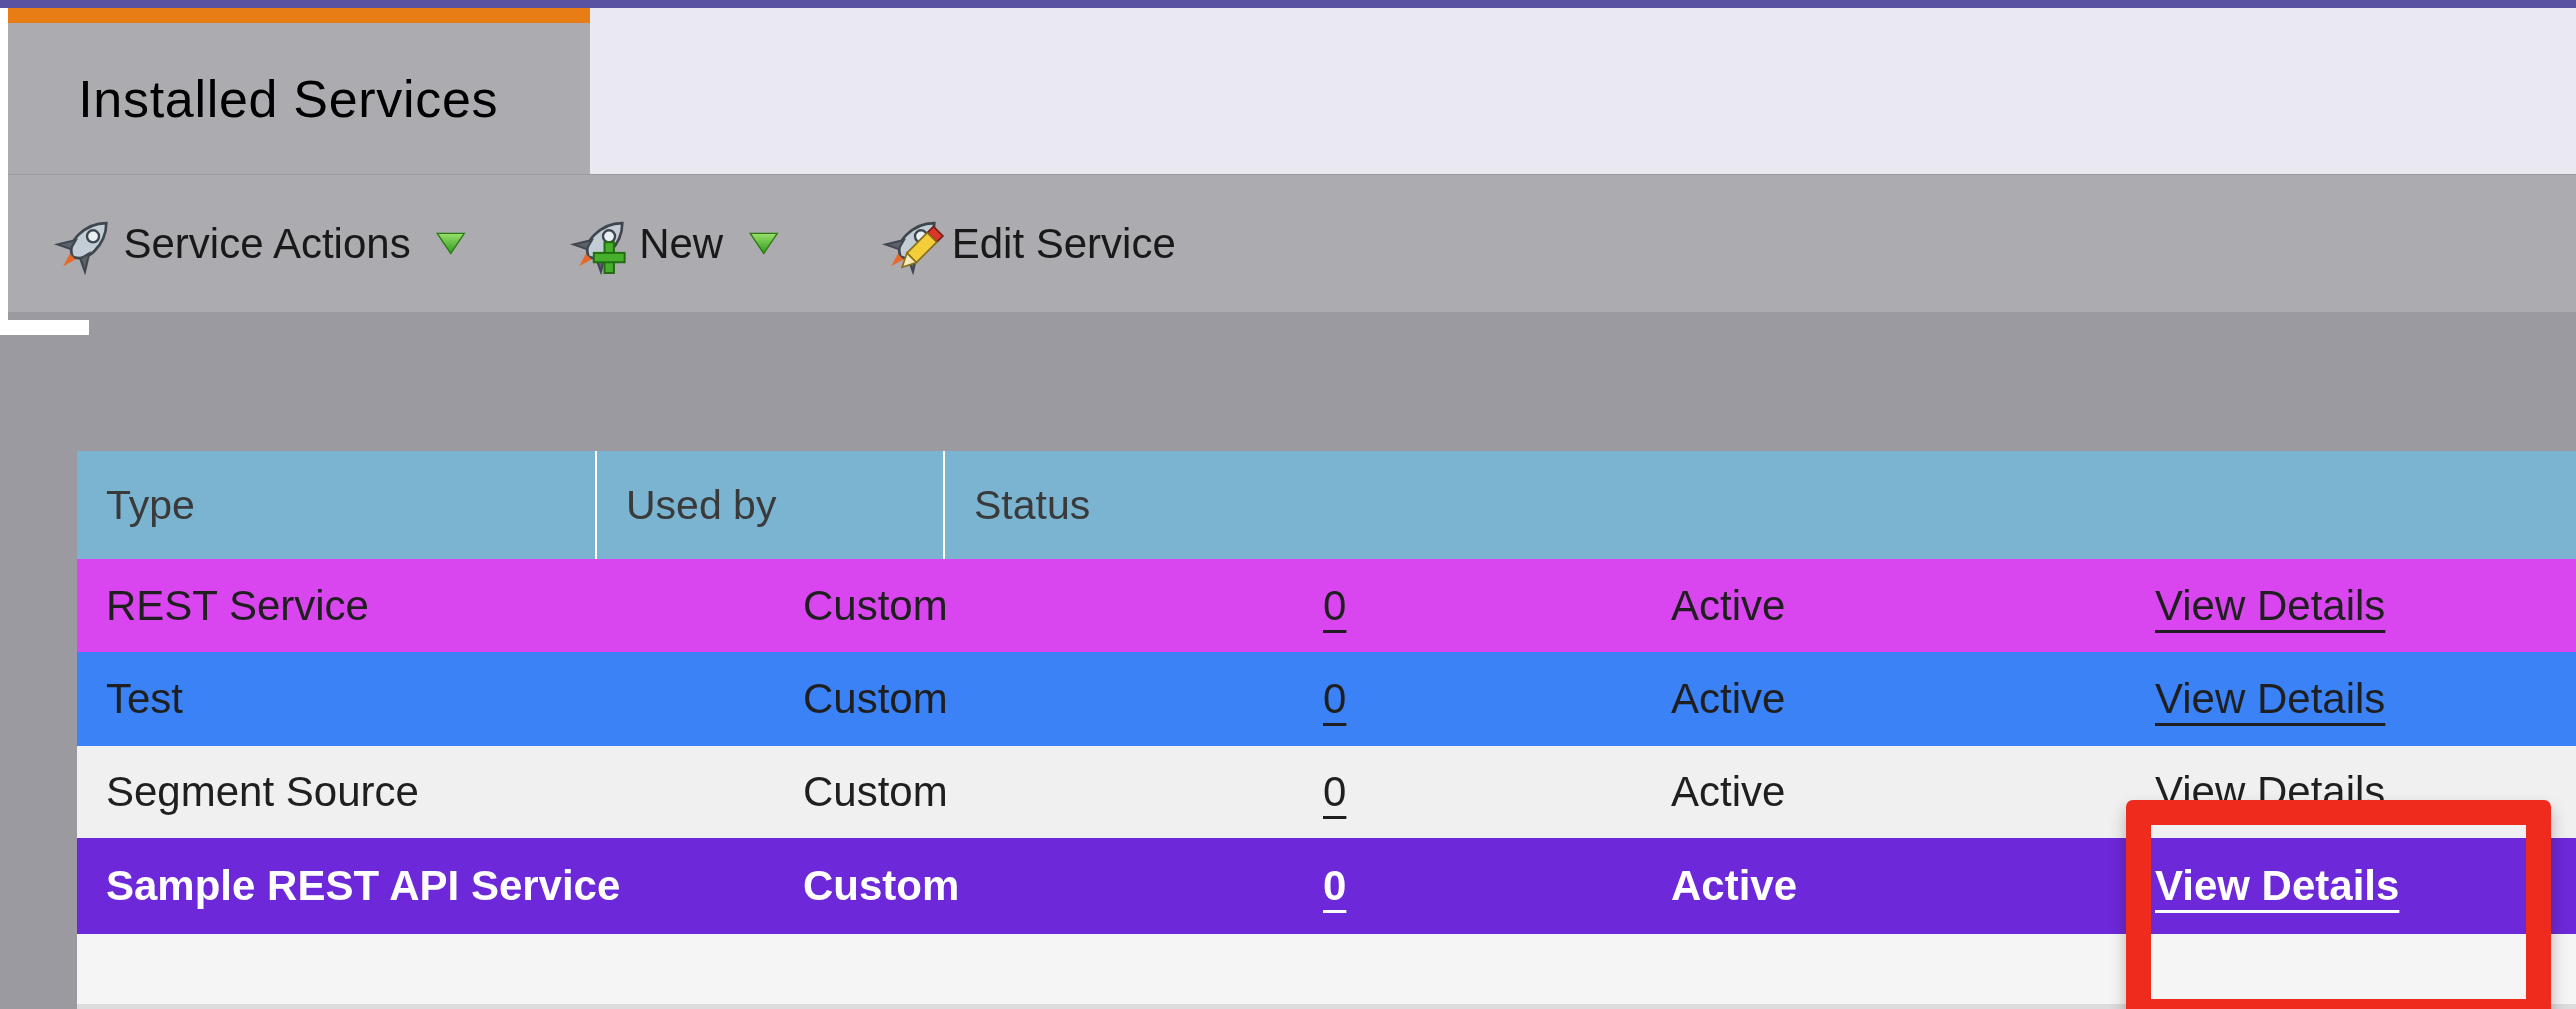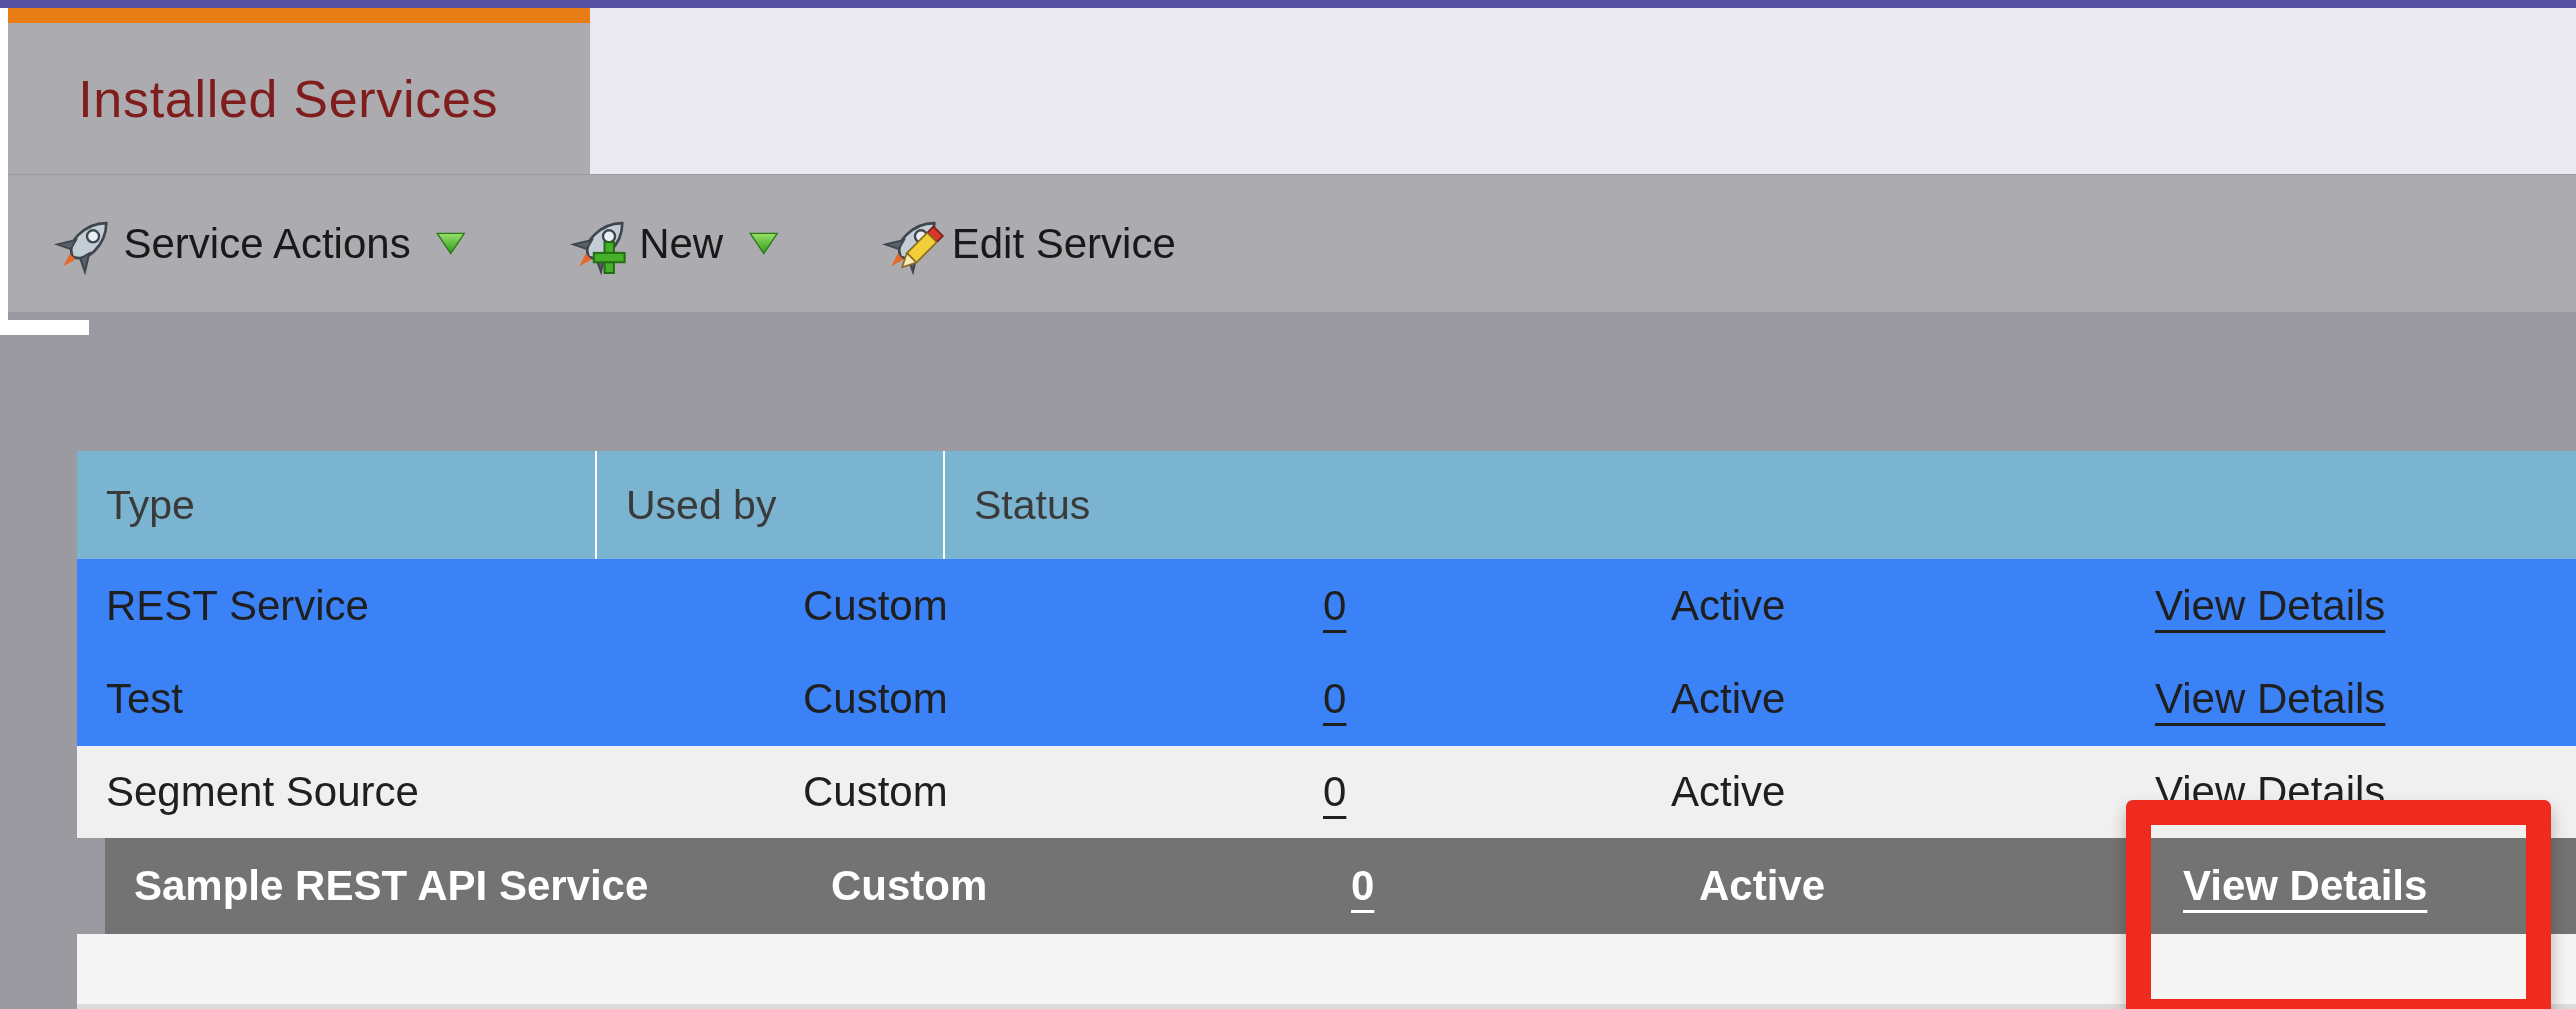--- a/index.html
+++ b/index.html
@@ -23,21 +23,21 @@
   .left-notch{position:absolute;left:0;top:320px;width:89px;height:15px;background:#ffffff;z-index:5;}
 
   
   .tab{
     position:absolute;left:8.2px;top:8.2px;width:582px;height:166px;
     background:#acabb0;cursor:pointer;
   }
   .tab-accent{position:absolute;left:0;top:0;width:100%;height:15px;background:#e87c15;}
   .tab-label{
     position:absolute;left:70px;top:15px;bottom:0;display:flex;align-items:center;
-    color:#7f1d1d;font-size:52px;font-weight:400;letter-spacing:0.7px;white-space:nowrap;
+    color:#000000;font-size:52px;font-weight:400;letter-spacing:0.7px;white-space:nowrap;
   }
 
   
   .toolbar{
     position:absolute;left:0;top:175px;width:2576px;height:137px;background:#acabb0;
     display:flex;align-items:center;padding-left:51px;box-sizing:border-box;gap:100px;
   }
   .tool-btn{
     display:flex;align-items:center;gap:5.5px;border:none;background:transparent;
     font-family:inherit;font-size:42px;color:#191919;cursor:pointer;padding:0;white-space:nowrap;
@@ -52,24 +52,24 @@
     box-sizing:border-box;display:flex;align-items:center;padding-left:29px;
     font-size:41px;color:#3a3a3a;border-right:2.7px solid #ffffff;cursor:pointer;white-space:nowrap;
   }
   .th:last-child{border-right:none;}
   .c0{width:697px;} .c1{width:520px;} .c2{width:348px;} .c3{width:484px;} .c4{width:411px;}
   .trow{display:flex;cursor:pointer;}
   .trow .td{
     box-sizing:border-box;display:flex;align-items:center;padding-left:29px;
     font-size:42px;color:#1f1f1f;white-space:nowrap;
   }
-  .r0{height:93px;background:#3b82f6;}
+  .r0{height:93px;background:#d946ef;}
   .r1{height:94px;background:#3b82f6;}
   .r2{height:92px;background:#f1f0f1;}
-  .r3{height:96px;background:#737373;margin-left:28px;}
+  .r3{height:96px;background:#6d28d9;}
   .trow.selected .td{color:#ffffff;font-weight:600;}
   .cell-link{
     text-decoration:underline;
     text-decoration-thickness:3.4px;
     text-underline-offset:9.6px;
     color:inherit;cursor:pointer;
   }
   .table-footer{height:70px;background:#f5f5f5;}
   .bottom-strip{height:5.5px;background:#dcdbdd;}
 

